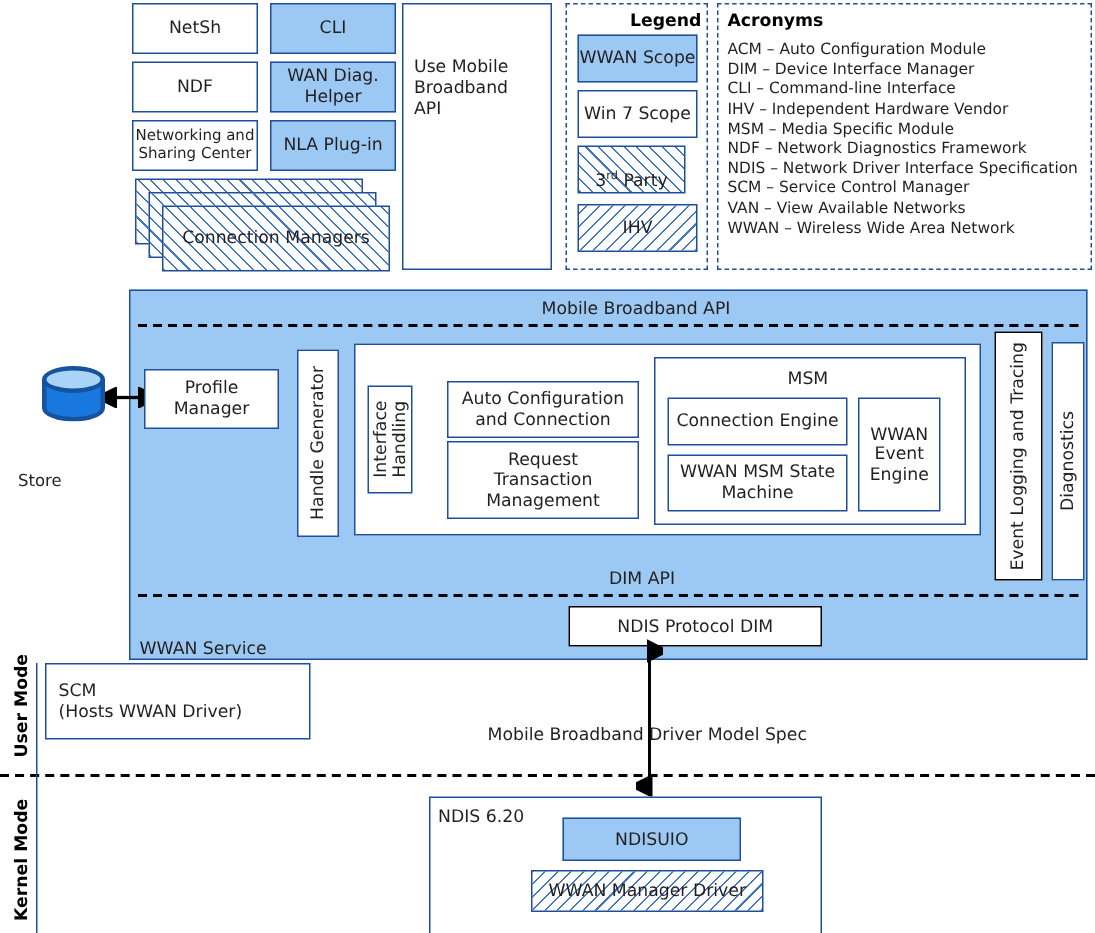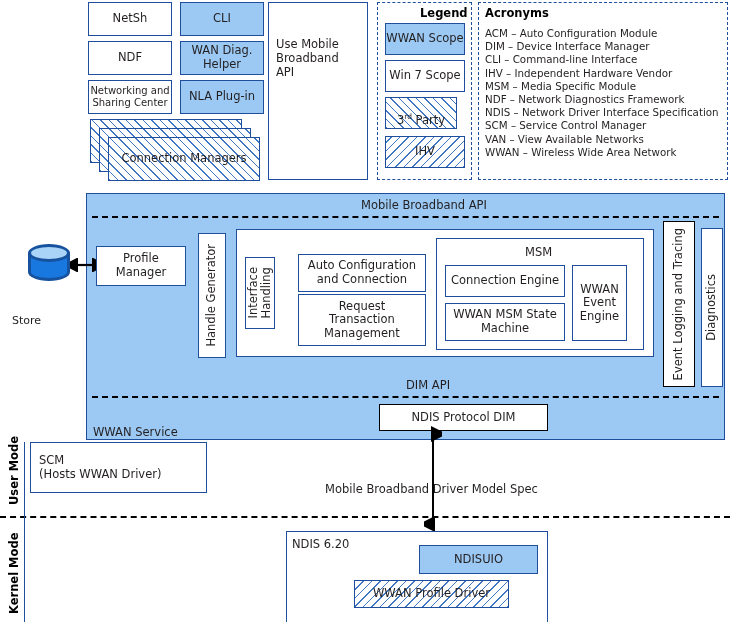--- a/index.html
+++ b/index.html
@@ -243,15 +243,15 @@
       </marker>
   </defs>
   <line x1="9" y1="8" x2="9" y2="98" stroke="#000" stroke-width="2" marker-start="url(#ahU)" marker-end="url(#ahD)"></line>
 </svg>
 
 <div class="freelabel" style="left:325px;top:482px;">Mobile Broadband Driver Model Spec</div>
 
 <div class="box plain tl" style="left:286px;top:531px;width:262px;height:95px;display:block;"></div>
 <div class="freelabel" style="left:292px;top:537px;">NDIS 6.20</div>
 
-<div class="box blue" style="left:375px;top:545px;width:119px;height:29px;margin-left:44px;">NDISUIO</div>
-
-<div class="box hatch-back" style="left:354px;top:580px;width:155px;height:28px;">WWAN Profile Driver</div>
+<div class="box blue" style="left:375px;top:545px;width:119px;height:29px;">NDISUIO</div>
+
+<div class="box hatch-back" style="left:354px;top:580px;width:155px;height:28px;">WWAN Manager Driver</div>
 
 </body></html>

